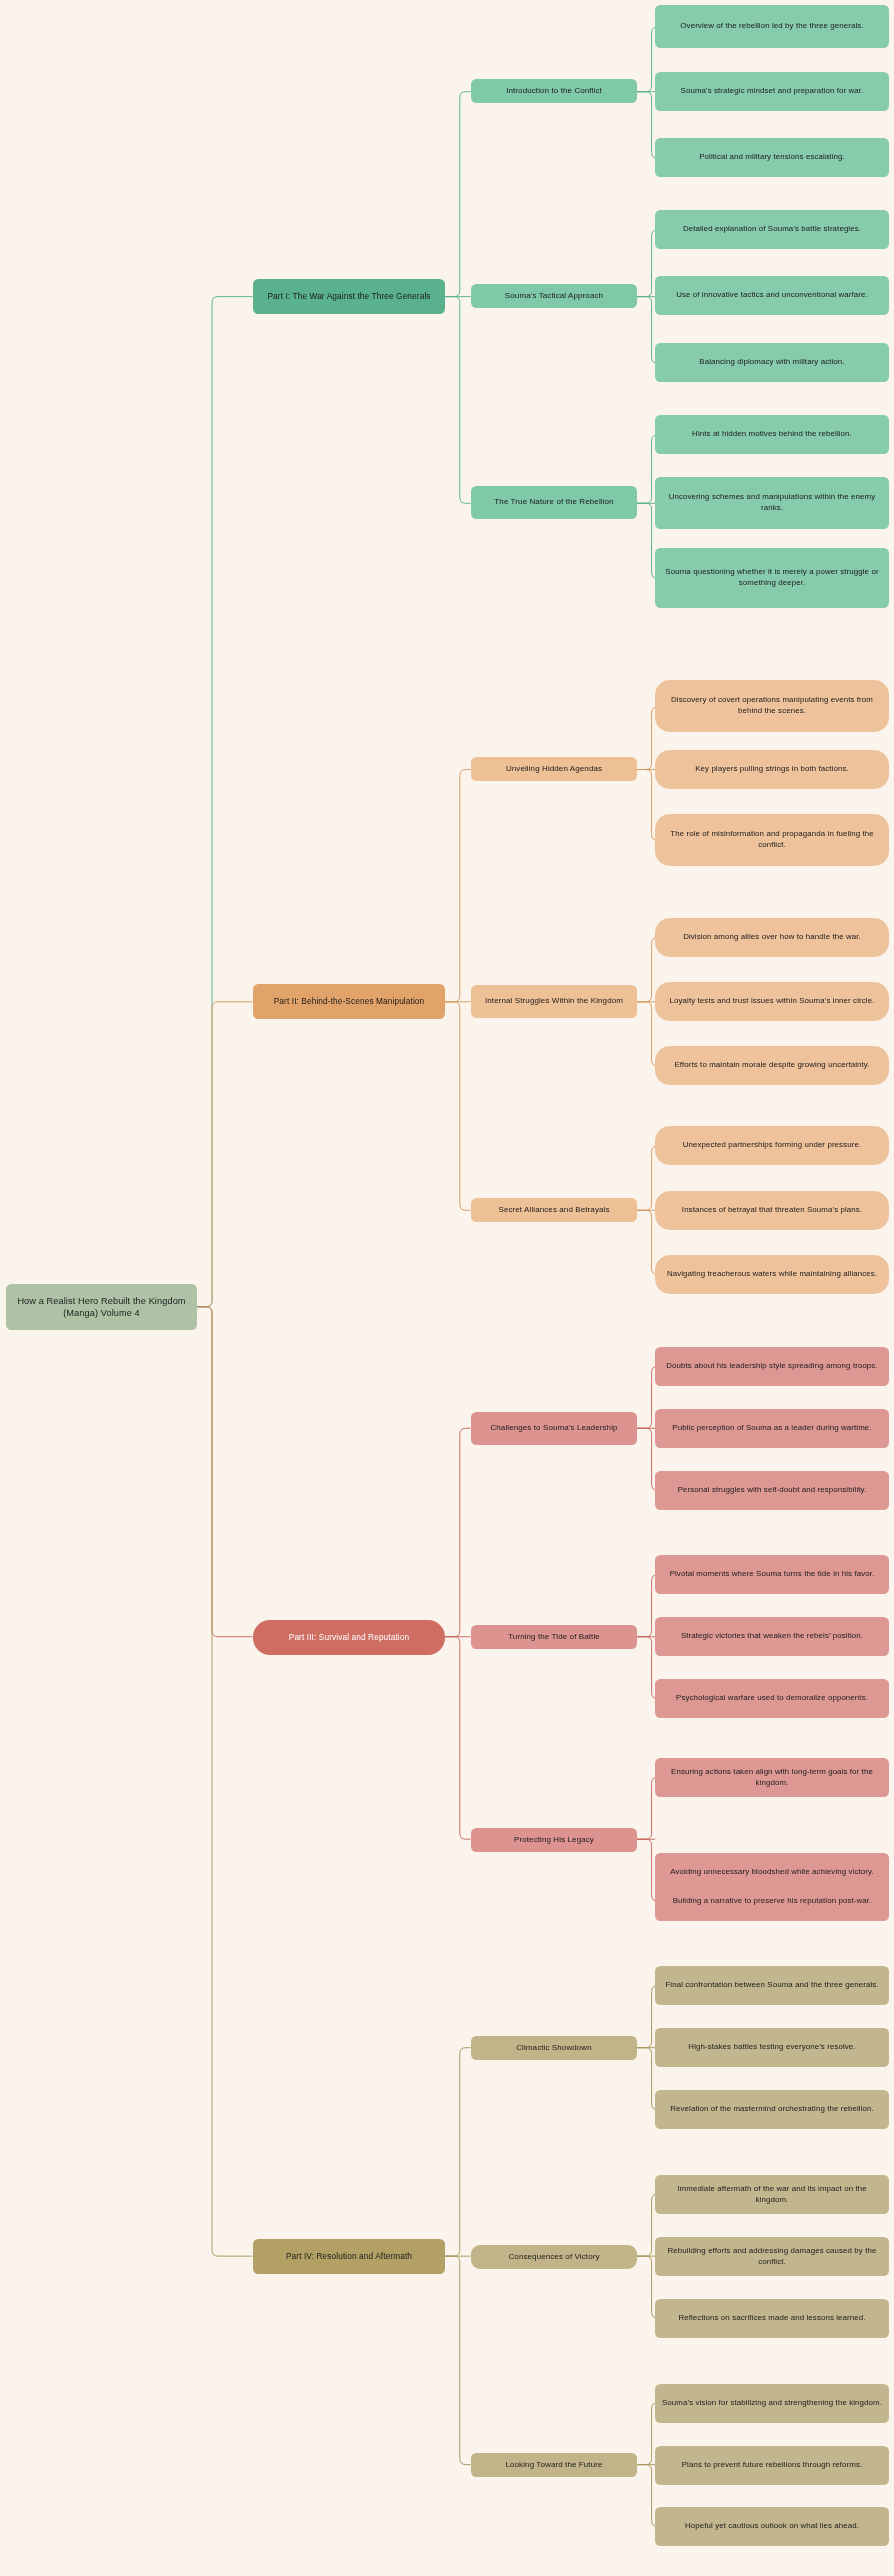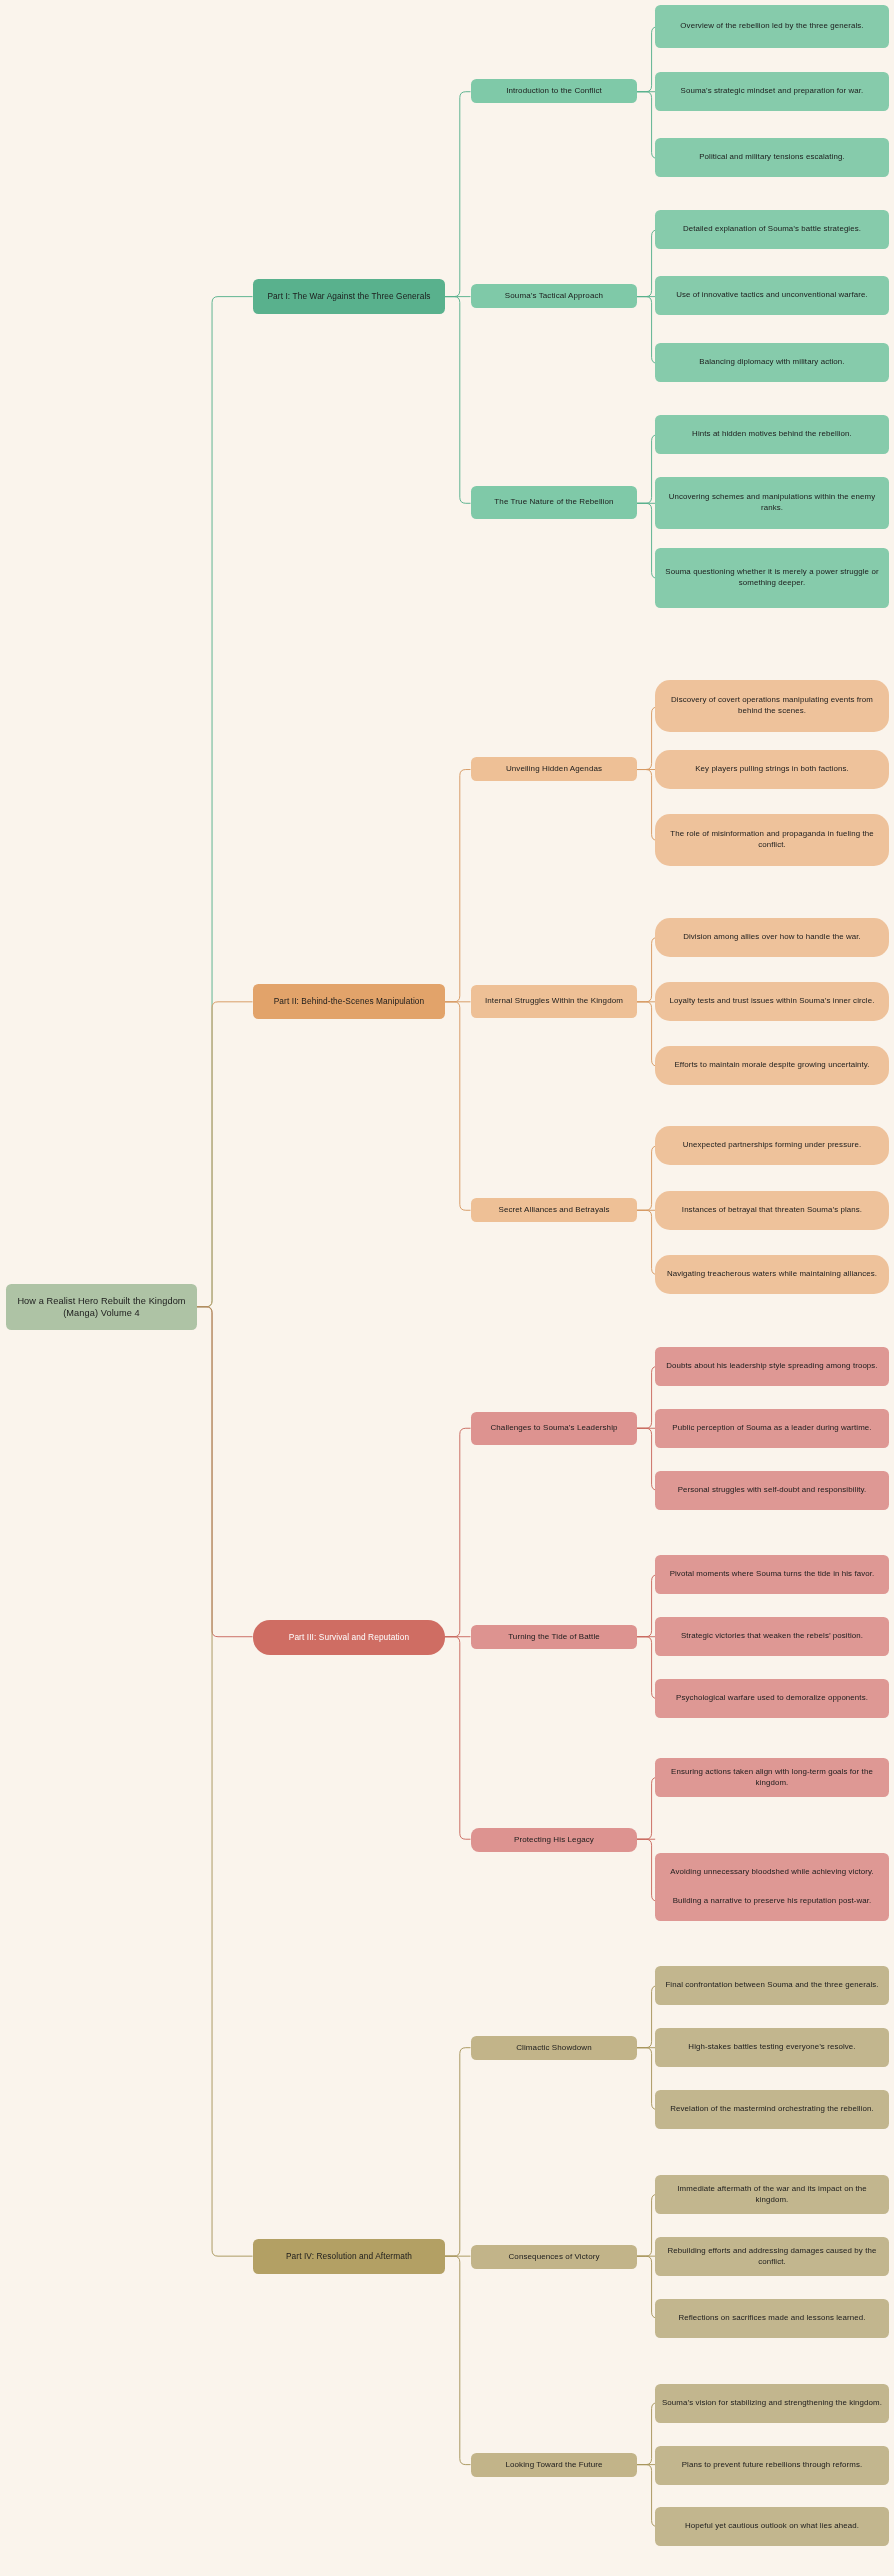--- a/index.html
+++ b/index.html
@@ -144,30 +144,30 @@
       <div class="node r-leaf" style="left: 655px; top: 1409px; width: 234px; height: 39px;">Public perception of Souma as a leader during wartime.</div>
       <div class="node r-leaf" style="left: 655px; top: 1471px; width: 234px; height: 39px;">Personal struggles with self-doubt and responsibility.</div>
       <div class="node r-sub" style="left: 471px; top: 1412px; width: 166px; height: 33px;">Challenges to Souma’s Leadership</div>
       <div class="node r-leaf" style="left: 655px; top: 1555px; width: 234px; height: 39px;">Pivotal moments where Souma turns the tide in his favor.</div>
       <div class="node r-leaf" style="left: 655px; top: 1617px; width: 234px; height: 39px;">Strategic victories that weaken the rebels’ position.</div>
       <div class="node r-leaf" style="left: 655px; top: 1679px; width: 234px; height: 39px;">Psychological warfare used to demoralize opponents.</div>
       <div class="node r-sub" style="left: 471px; top: 1625px; width: 166px; height: 24px;">Turning the Tide of Battle</div>
       <div class="node r-leaf" style="left: 655px; top: 1758px; width: 234px; height: 39px;">Ensuring actions taken align with long-term goals for the kingdom.</div>
       <div class="node r-leaf" style="left: 655px; top: 1853px; width: 234px; height: 39px;">Avoiding unnecessary bloodshed while achieving victory.</div>
       <div class="node r-leaf" style="left: 655px; top: 1882px; width: 234px; height: 39px;">Building a narrative to preserve his reputation post-war.</div>
-      <div class="node r-sub" style="left: 471px; top: 1828px; width: 166px; height: 24px; border-radius: 8px;">Protecting His Legacy</div>
+      <div class="node r-sub" style="left: 471px; top: 1828px; width: 166px; height: 24px;">Protecting His Legacy</div>
       <div class="node r-branch" style="left: 253px; top: 1620px; width: 192px; height: 35px; border-radius: 17px;">Part III: Survival and Reputation</div>
       <div class="node k-leaf" style="left: 655px; top: 1966px; width: 234px; height: 39px;">Final confrontation between Souma and the three generals.</div>
       <div class="node k-leaf" style="left: 655px; top: 2028px; width: 234px; height: 39px;">High-stakes battles testing everyone’s resolve.</div>
       <div class="node k-leaf" style="left: 655px; top: 2090px; width: 234px; height: 39px;">Revelation of the mastermind orchestrating the rebellion.</div>
       <div class="node k-sub" style="left: 471px; top: 2036px; width: 166px; height: 24px;">Climactic Showdown</div>
       <div class="node k-leaf" style="left: 655px; top: 2175px; width: 234px; height: 39px;">Immediate aftermath of the war and its impact on the kingdom.</div>
       <div class="node k-leaf" style="left: 655px; top: 2237px; width: 234px; height: 39px;">Rebuilding efforts and addressing damages caused by the conflict.</div>
       <div class="node k-leaf" style="left: 655px; top: 2299px; width: 234px; height: 39px;">Reflections on sacrifices made and lessons learned.</div>
-      <div class="node k-sub" style="left: 471px; top: 2245px; width: 166px; height: 24px;">Consequences of Victory</div>
+      <div class="node k-sub" style="left: 471px; top: 2245px; width: 166px; height: 24px; border-radius: 9px;">Consequences of Victory</div>
       <div class="node k-leaf" style="left: 655px; top: 2384px; width: 234px; height: 39px;">Souma’s vision for stabilizing and strengthening the kingdom.</div>
       <div class="node k-leaf" style="left: 655px; top: 2446px; width: 234px; height: 39px;">Plans to prevent future rebellions through reforms.</div>
       <div class="node k-leaf" style="left: 655px; top: 2507px; width: 234px; height: 39px;">Hopeful yet cautious outlook on what lies ahead.</div>
       <div class="node k-sub" style="left: 471px; top: 2453px; width: 166px; height: 24px;">Looking Toward the Future</div>
       <div class="node k-branch" style="left: 253px; top: 2239px; width: 192px; height: 35px;">Part IV: Resolution and Aftermath</div>
     </div>
 </div>
 
 
 </body></html>

